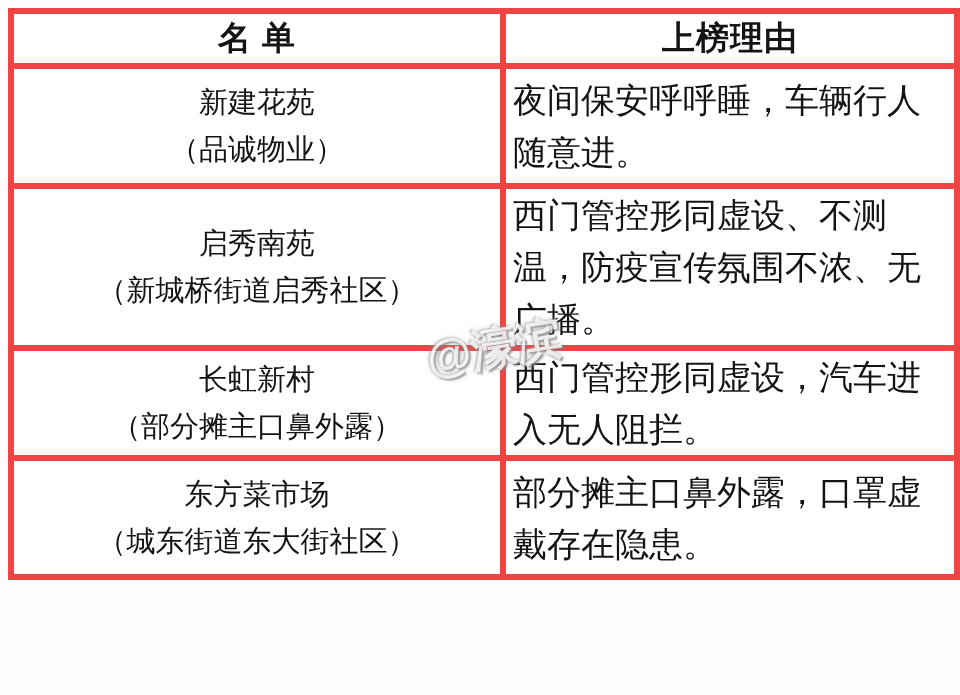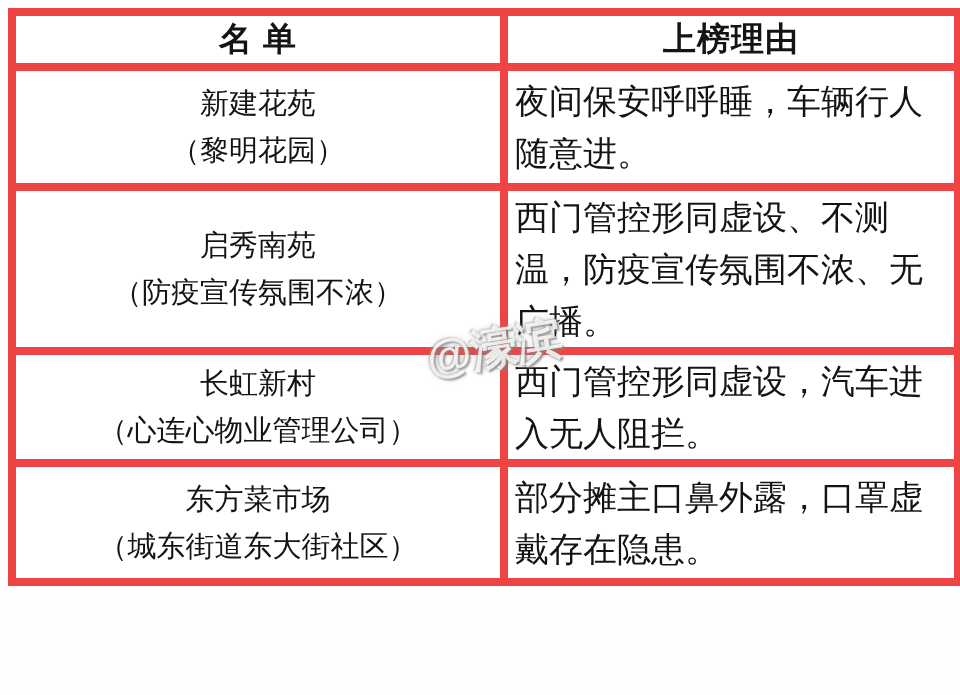--- a/index.html
+++ b/index.html
@@ -23,21 +23,21 @@
     border-collapse: collapse;
     table-layout: fixed;
     background: #ffffff;
     color: #141414;
     border: 3px solid #1c1c1c;
   }
   table.blacklist col.c-name   { width: 492px; }
   table.blacklist col.c-reason { width: 454px; }
   table.blacklist th,
   table.blacklist td {
-    border: 8px solid #ef4444;
+    border: 6px solid #ef4444;
     vertical-align: middle;
     overflow: hidden;
   }
   thead tr { height: 55px; }
   thead th {
     font-size: 33px;
     font-weight: bold;
     text-align: center;
     letter-spacing: 1px;
   }
@@ -91,43 +91,43 @@
     <thead>
       <tr>
         <th>名 单</th>
         <th>上榜理由</th>
       </tr>
     </thead>
     <tbody>
   <tr>
     <td class="name-cell">
       <div class="nm">新建花苑</div>
-      <div class="org">（黎明花园）</div>
+      <div class="org">（品诚物业）</div>
     </td>
     <td class="reason-cell">
       <div class="reason">夜间保安呼呼睡，车辆行人随意进。</div>
     </td>
   </tr>
 
 
 
   <tr>
     <td class="name-cell">
       <div class="nm">启秀南苑</div>
-      <div class="org">（防疫宣传氛围不浓）</div>
+      <div class="org">（新城桥街道启秀社区）</div>
     </td>
     <td class="reason-cell">
       <div class="reason">西门管控形同虚设、不测温，防疫宣传氛围不浓、无广播。</div>
     </td>
   </tr>
 
   <tr>
     <td class="name-cell">
       <div class="nm">长虹新村</div>
-      <div class="org">（心连心物业管理公司）</div>
+      <div class="org">（部分摊主口鼻外露）</div>
     </td>
     <td class="reason-cell">
       <div class="reason">西门管控形同虚设，汽车进入无人阻拦。</div>
     </td>
   </tr>
 
   <tr>
     <td class="name-cell">
       <div class="nm">东方菜市场</div>
       <div class="org">（城东街道东大街社区）</div>

